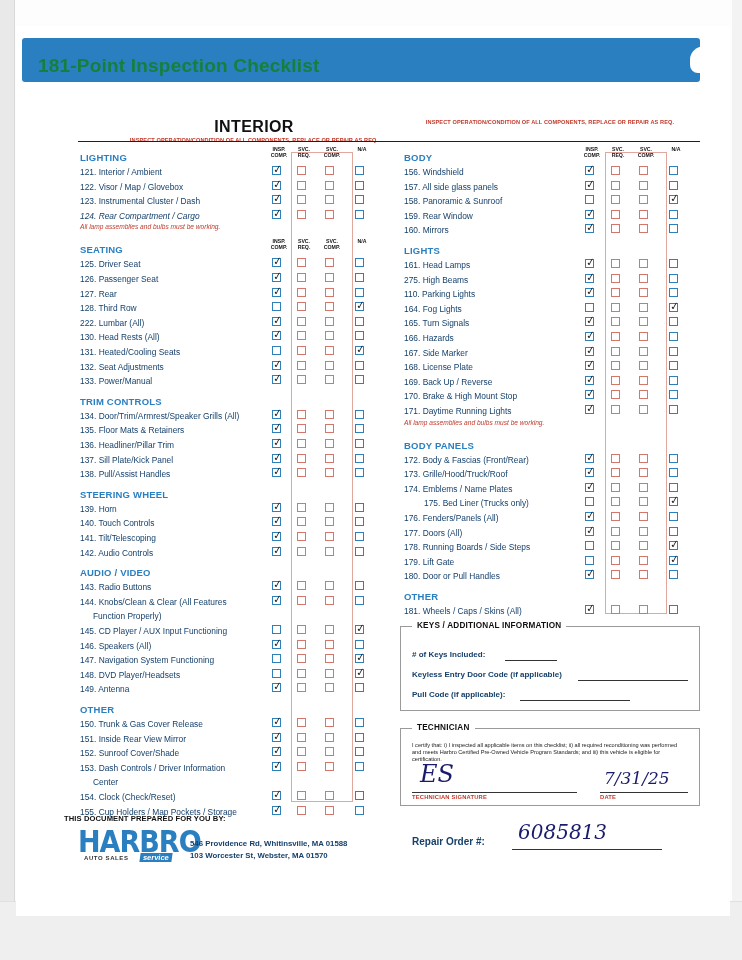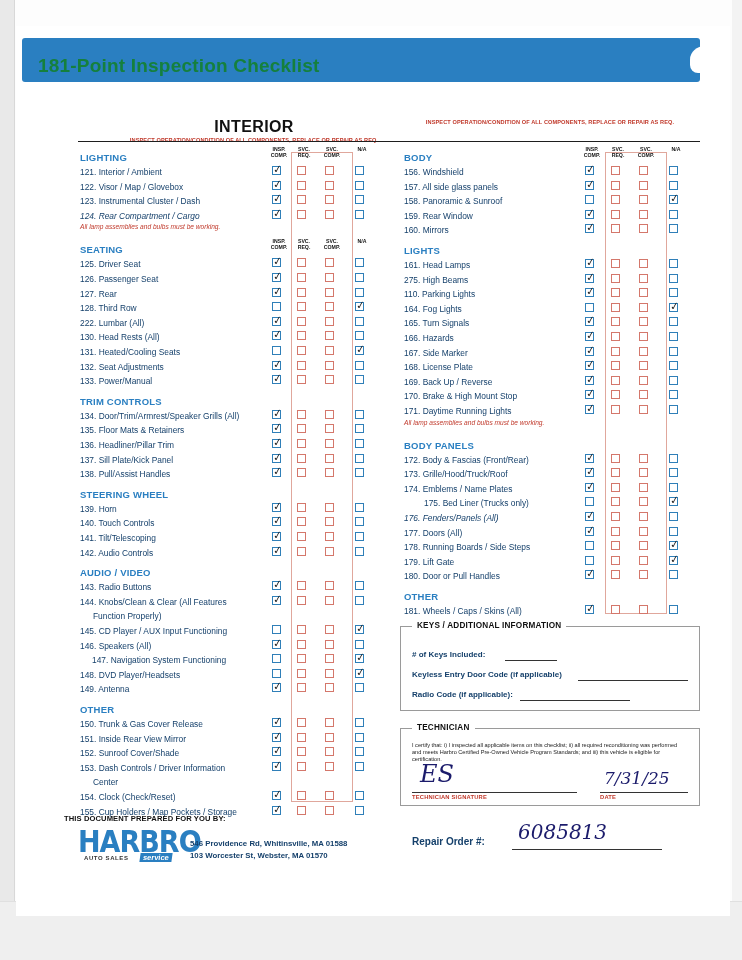--- a/index.html
+++ b/index.html
@@ -470,21 +470,21 @@
       <div class="cb" style="left: 355px; top: 625px;">
         <span class="tick">✓</span>
       </div>
       <div class="item" style="left: 80px; top: 640.6px;">146. Speakers (All)</div>
       <div class="cb" style="left: 272px; top: 639.6px;">
         <span class="tick">✓</span>
       </div>
       <div class="cb red" style="left: 297px; top: 639.6px;"></div>
       <div class="cb red" style="left: 325px; top: 639.6px;"></div>
       <div class="cb" style="left: 355px; top: 639.6px;"></div>
-      <div class="item" style="left: 92px; top: 655.2px;">147. Navigation System Functioning</div>
+      <div class="item" style="left: 80px; top: 655.2px;">147. Navigation System Functioning</div>
       <div class="cb" style="left: 272px; top: 654.2px;"></div>
       <div class="cb red" style="left: 297px; top: 654.2px;"></div>
       <div class="cb red" style="left: 325px; top: 654.2px;"></div>
       <div class="cb" style="left: 355px; top: 654.2px;">
         <span class="tick">✓</span>
       </div>
       <div class="item" style="left: 80px; top: 669.8px;">148. DVD Player/Headsets</div>
       <div class="cb" style="left: 272px; top: 668.8px;"></div>
       <div class="cb red" style="left: 297px; top: 668.8px;"></div>
       <div class="cb red" style="left: 325px; top: 668.8px;"></div>
@@ -685,21 +685,21 @@
       <div class="cb red" style="left: 611px; top: 482.8px;"></div>
       <div class="cb red" style="left: 639px; top: 482.8px;"></div>
       <div class="cb" style="left: 669px; top: 482.8px;"></div>
       <div class="item" style="left: 404px; top: 498.4px; margin-left: 20px;">175. Bed Liner (Trucks only)</div>
       <div class="cb" style="left: 585px; top: 497.4px;"></div>
       <div class="cb red" style="left: 611px; top: 497.4px;"></div>
       <div class="cb red" style="left: 639px; top: 497.4px;"></div>
       <div class="cb" style="left: 669px; top: 497.4px;">
         <span class="tick">✓</span>
       </div>
-      <div class="item" style="left: 404px; top: 513px; font-style: italic;">176. Fenders/Panels (All)</div>
+      <div class="item" style="left: 404px; top: 513px;">176. Fenders/Panels (All)</div>
       <div class="cb" style="left: 585px; top: 512px;">
         <span class="tick">✓</span>
       </div>
       <div class="cb red" style="left: 611px; top: 512px;"></div>
       <div class="cb red" style="left: 639px; top: 512px;"></div>
       <div class="cb" style="left: 669px; top: 512px;"></div>
       <div class="item" style="left: 404px; top: 527.6px;">177. Doors (All)</div>
       <div class="cb" style="left: 585px; top: 526.6px;">
         <span class="tick">✓</span>
       </div>
@@ -736,21 +736,21 @@
       <div class="cb red" style="left: 639px; top: 605px;"></div>
       <div class="cb" style="left: 669px; top: 605px;"></div>
     </div>
 
   <div class="infobox" style="left:400px; top:626px; width:300px; height:85px;"></div>
   <div class="infobox-title" style="left:412px; top:621px;">KEYS / ADDITIONAL INFORMATION</div>
   <div class="field" style="left:412px; top:650px;"># of Keys Included:</div>
   <div class="dotline" style="left:505px; top:659px; width:52px;"></div>
   <div class="field" style="left:412px; top:670px;">Keyless Entry Door Code (if applicable)</div>
   <div class="dotline" style="left:578px; top:679px; width:110px;"></div>
-  <div class="field" style="left:412px; top:690px;">Radio Code (if applicable):</div>
+  <div class="field" style="left:412px; top:690px;">Pull Code (if applicable):</div>
   <div class="dotline" style="left:520px; top:699px; width:110px;"></div>
 
   <div class="infobox" style="left:400px; top:728px; width:300px; height:78px;"></div>
   <div class="infobox-title" style="left:412px; top:723px;">TECHNICIAN</div>
   <div class="fineprint" style="left:412px; top:742px;">I certify that: i) I inspected all applicable items on this checklist; ii) all required reconditioning was performed and meets Harbro Certified Pre-Owned Vehicle Program Standards; and iii) this vehicle is eligible for certification.</div>
   <div class="dotline" style="left:412px; top:791px; width:165px;"></div>
   <div class="dotline" style="left:600px; top:791px; width:88px;"></div>
   <div class="sublabel" style="left:412px; top:794px;">TECHNICIAN SIGNATURE</div>
   <div class="sublabel" style="left:600px; top:794px;">DATE</div>
   <div class="hand" style="left:420px; top:760px; font-size:24px;">ES</div>

